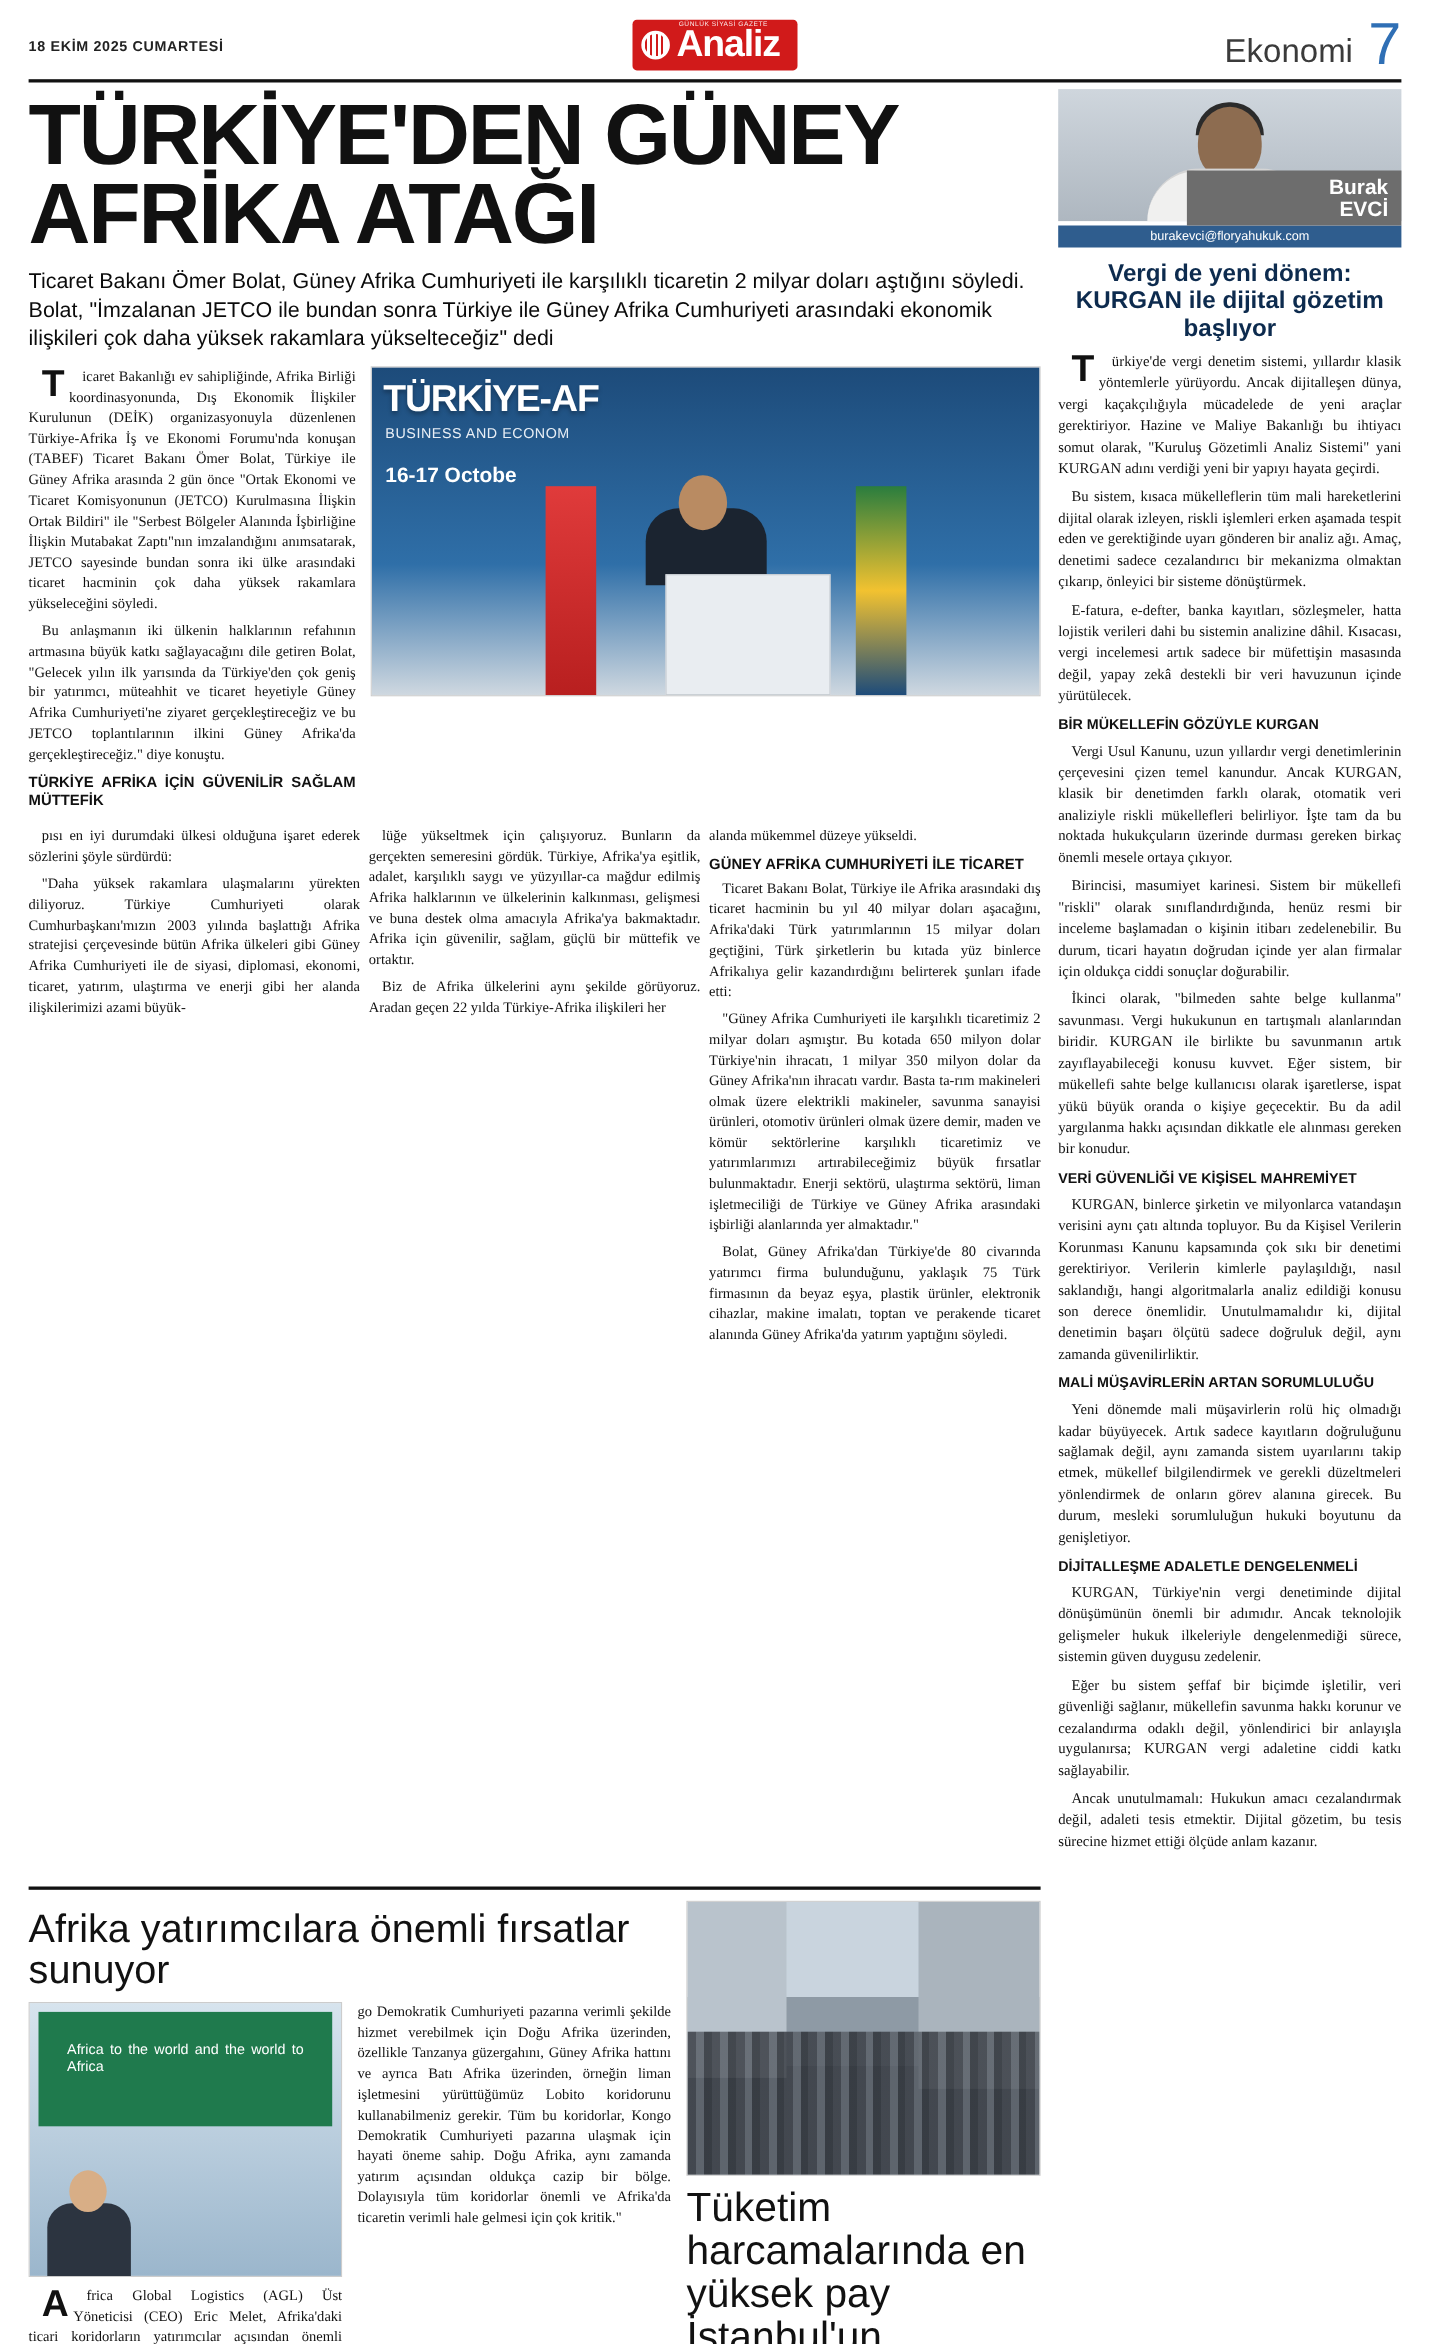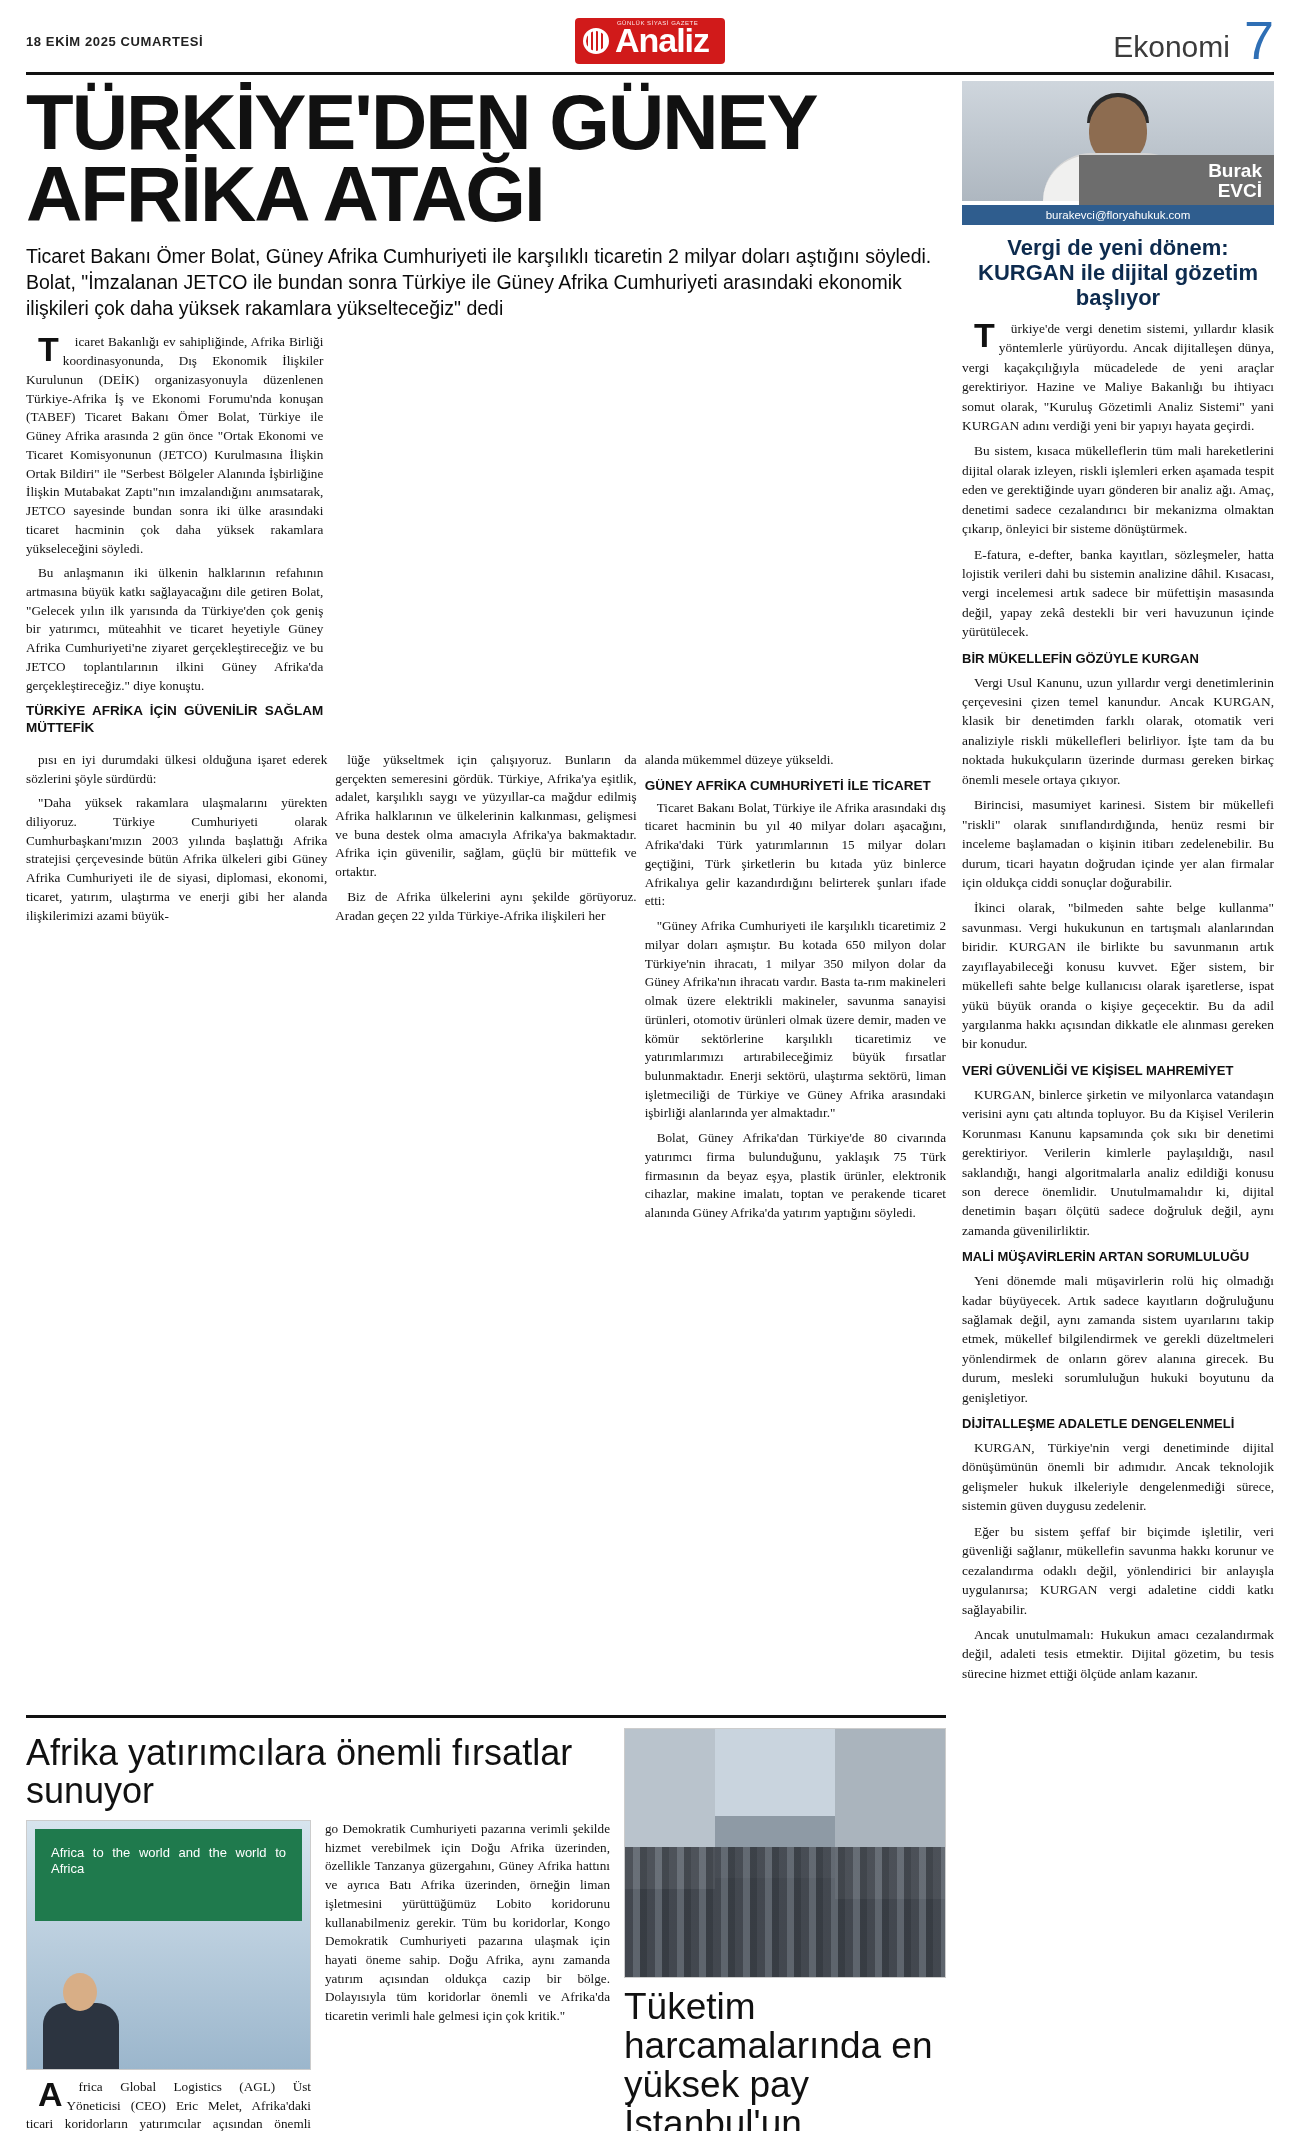--- a/index.html
+++ b/index.html
@@ -270,23 +270,23 @@
     line-height: 1.05;
     margin: 6px 0 10px 0;
     color: #111;
   }
   .mid-grid { display: grid; grid-template-columns: 285px 285px 1fr; gap: 14px; }
   .photo-agl {
     height: 250px; border: 1px solid #ccc; position: relative; overflow: hidden;
     background: linear-gradient(#d7e4ee,#9bb6cc);
   }
   .photo-agl .slide {
-    position: absolute; inset: 8px 8px auto 8px; height: 92px; background: #1f7a4d;
+    position: absolute; inset: 8px 8px auto 8px; height: 104px; background: #1f7a4d;
     color: #fff; font-family: "Liberation Sans", sans-serif; font-size: 13px;
-    padding: 16px; line-height: 1.25;
+    padding: 26px; line-height: 1.25;
   }
   .photo-agl .man-head { position:absolute; left: 36px; bottom: 58px; width: 34px; height: 38px; border-radius: 50%; background:#d8ae86; }
   .photo-agl .man-body { position:absolute; left: 16px; bottom: 0; width: 76px; height: 66px; background:#2c3440; border-radius: 22px 22px 0 0; }
 
   .photo-istanbul {
     grid-column: 3;
     height: 250px; border: 1px solid #ccc; overflow: hidden;
     background: linear-gradient(#c9d4de 0 35%, #8e9aa5 35% 60%, #6f7a85 60% 100%);
     position: relative;
   }
@@ -336,20 +336,30 @@
         <div>TÜRKİYE'DEN GÜNEY</div>
         <div>AFRİKA ATAĞI</div>
       </div>
       <div class="deck">Ticaret Bakanı Ömer Bolat, Güney Afrika Cumhuriyeti ile karşılıklı ticaretin 2 milyar doları aştığını söyledi. Bolat, "İmzalanan JETCO ile bundan sonra Türkiye ile Güney Afrika Cumhuriyeti arasındaki ekonomik ilişkileri çok daha yüksek rakamlara yükselteceğiz" dedi</div>
 
       <div class="story-cols">
         <div class="body-col colA">
           <p class="dropcap">Ticaret Bakanlığı ev sahipliğinde, Afrika Birliği koordinasyonunda, Dış Ekonomik İlişkiler Kurulunun (DEİK) organizasyonuyla düzenlenen Türkiye-Afrika İş ve Ekonomi Forumu'nda konuşan (TABEF) Ticaret Bakanı Ömer Bolat, Türkiye ile Güney Afrika arasında 2 gün önce "Ortak Ekonomi ve Ticaret Komisyonunun (JETCO) Kurulmasına İlişkin Ortak Bildiri" ile "Serbest Bölgeler Alanında İşbirliğine İlişkin Mutabakat Zaptı"nın imzalandığını anımsatarak, JETCO sayesinde bundan sonra iki ülke arasındaki ticaret hacminin çok daha yüksek rakamlara yükseleceğini söyledi.</p>
           <p>Bu anlaşmanın iki ülkenin halklarının refahının artmasına büyük katkı sağlayacağını dile getiren Bolat, "Gelecek yılın ilk yarısında da Türkiye'den çok geniş bir yatırımcı, müteahhit ve ticaret heyetiyle Güney Afrika Cumhuriyeti'ne ziyaret gerçekleştireceğiz ve bu JETCO toplantılarının ilkini Güney Afrika'da gerçekleştireceğiz." diye konuştu.</p>
           <div class="sub-head">TÜRKİYE AFRİKA İÇİN GÜVENİLİR SAĞLAM MÜTTEFİK</div>
+        </div>
+        <div class="photo-main">
+          <div class="flagL"></div>
+          <div class="flagR"></div>
+          <div class="speaker-body"></div>
+          <div class="speaker-head"></div>
+          <div class="podium"></div>
+          <div class="banner-text">TÜRKİYE-AF</div>
+          <div class="banner-sub">BUSINESS AND ECONOM</div>
+          <div class="banner-date">16-17 Octobe</div>
         </div>
       </div>
 
       <div class="three-under" style="margin-top:10px">
         <div class="body-col">
           <p>pısı en iyi durumdaki ülkesi olduğuna işaret ederek sözlerini şöyle sürdürdü:</p>
           <p>"Daha yüksek rakamlara ulaşmalarını yürekten diliyoruz. Türkiye Cumhuriyeti olarak Cumhurbaşkanı'mızın 2003 yılında başlattığı Afrika stratejisi çerçevesinde bütün Afrika ülkeleri gibi Güney Afrika Cumhuriyeti ile de siyasi, diplomasi, ekonomi, ticaret, yatırım, ulaştırma ve enerji gibi her alanda ilişkilerimizi azami büyük-</p>
         </div>
         <div class="body-col">
           <p>lüğe yükseltmek için çalışıyoruz. Bunların da gerçekten semeresini gördük. Türkiye, Afrika'ya eşitlik, adalet, karşılıklı saygı ve yüzyıllar-ca mağdur edilmiş Afrika halklarının ve ülkelerinin kalkınması, gelişmesi ve buna destek olma amacıyla Afrika'ya bakmaktadır. Afrika için güvenilir, sağlam, güçlü bir müttefik ve ortaktır.</p>

